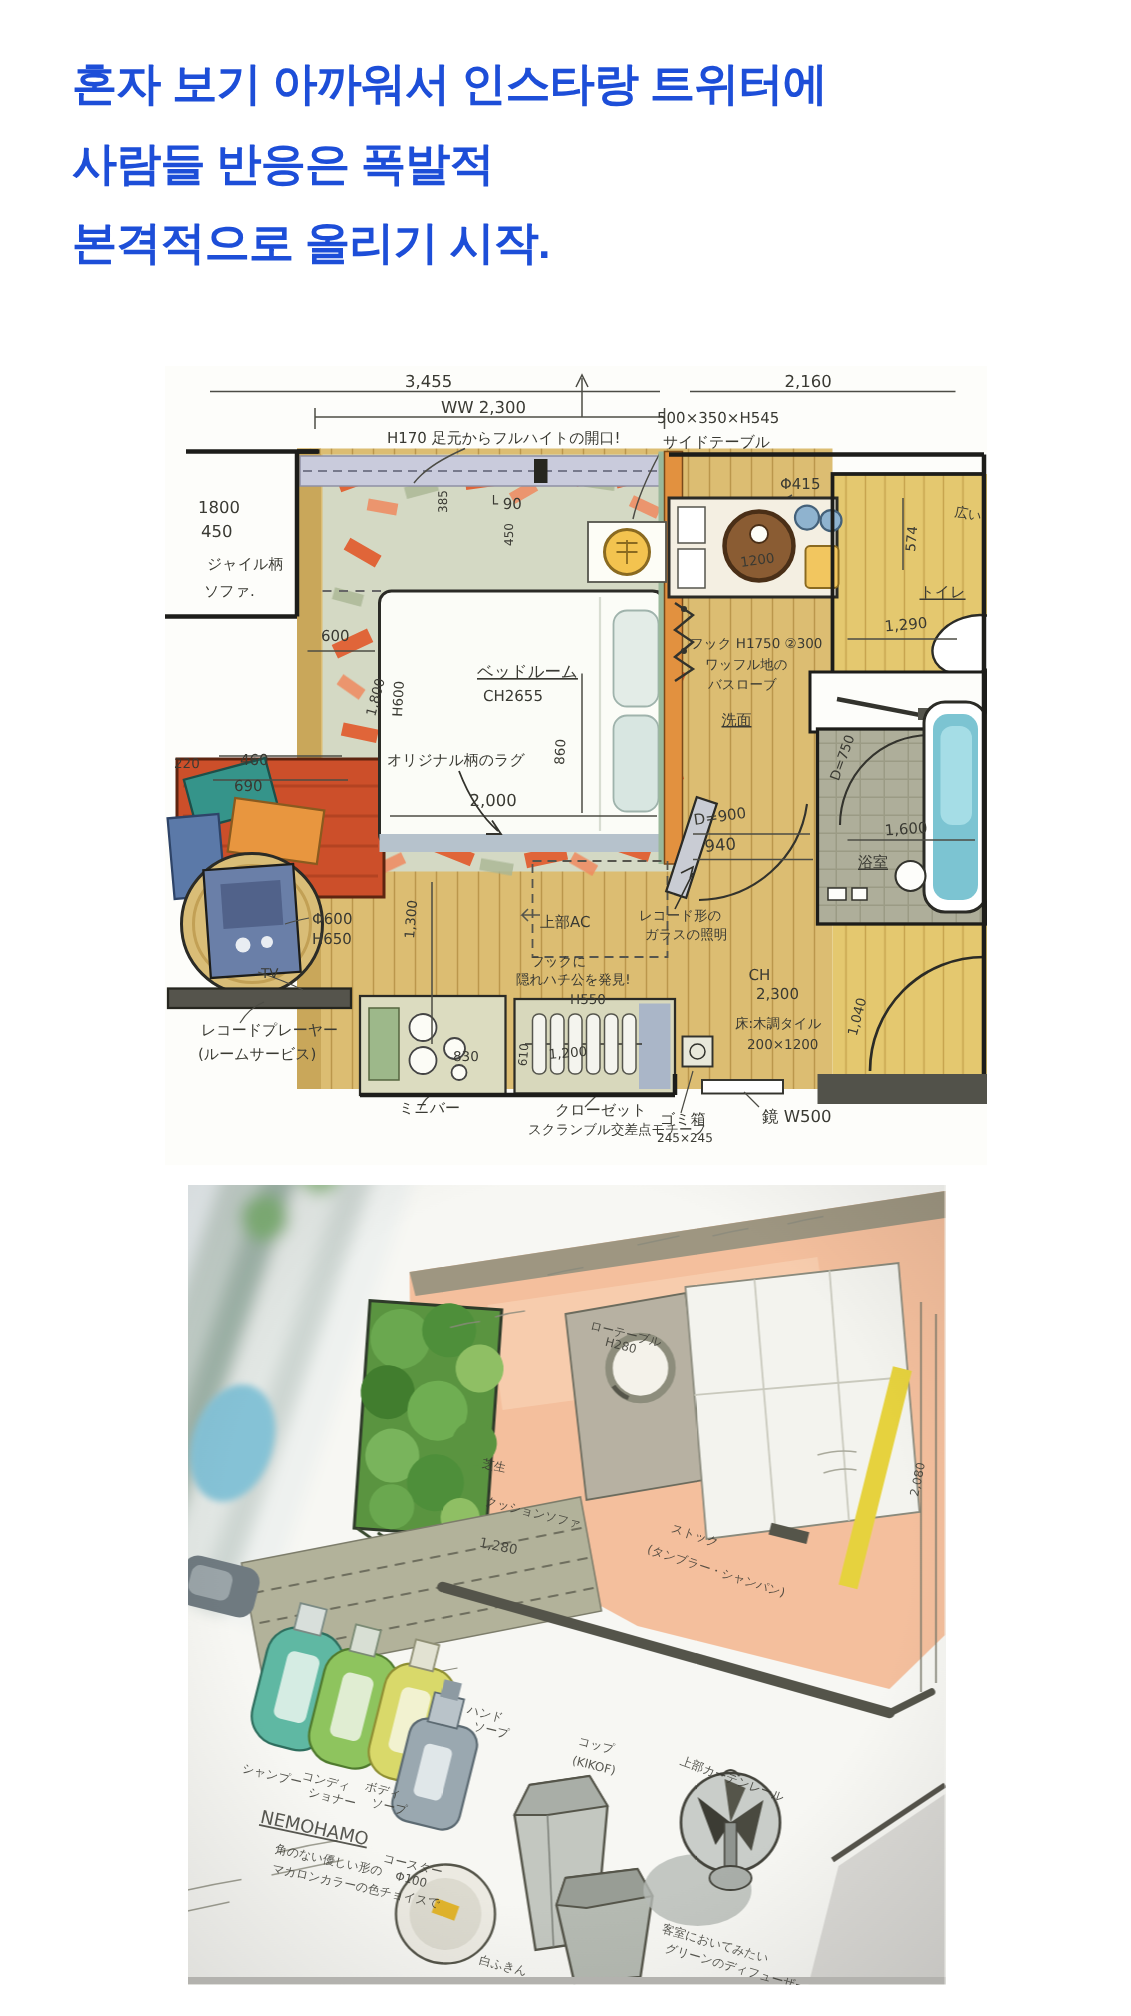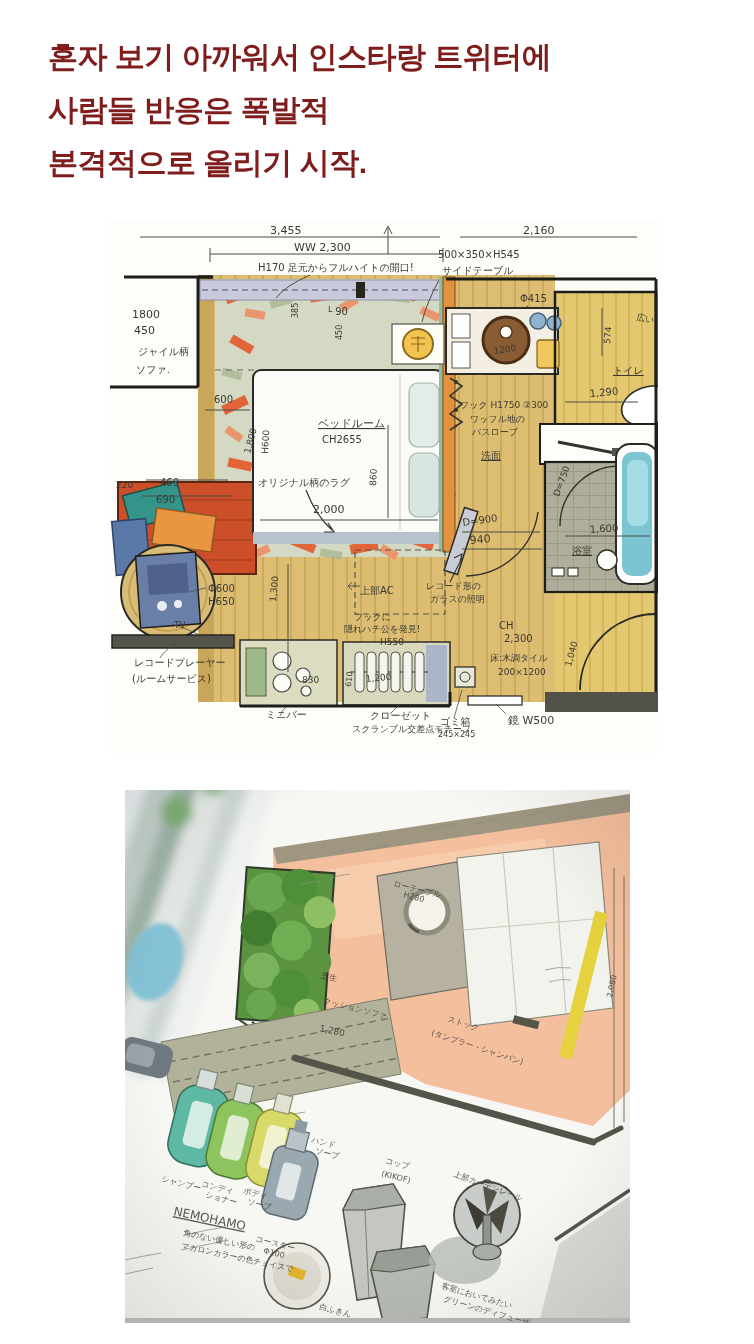--- a/index.html
+++ b/index.html
@@ -1,22 +1,22 @@
 <!DOCTYPE html>
 <html><head>
 <meta charset="utf-8">
 <style>
   html,body{margin:0;padding:0;background:#ffffff;}
   body{width:754px;height:1344px;position:relative;overflow:hidden;
        font-family:"Liberation Sans","DejaVu Sans",sans-serif;}
   .post-text{position:absolute;left:48px;top:30px;width:660px;}
-  .post-text p{margin:0;font-size:30px;font-weight:700;color:#7f1d1d;
+  .post-text p{margin:0;font-size:30px;font-weight:700;color:#1d4ed8;
                line-height:53px;letter-spacing:-0.5px;}
   figure{position:absolute;margin:0;padding:0;}
-  #fig1{left:110px;top:220px;width:548px;height:533px;}
+  #fig1{left:110px;top:244px;width:548px;height:533px;}
   #fig2{left:125px;top:790px;width:505px;height:533px;}
   #fig2 svg{filter:blur(0.3px);}
   svg text{fill:#3a3a33;}
 </style>
 </head>
 <body>
 
 <div class="post-text">
   <p>혼자 보기 아까워서 인스타랑 트위터에</p>
   <p>사람들 반응은 폭발적</p>

